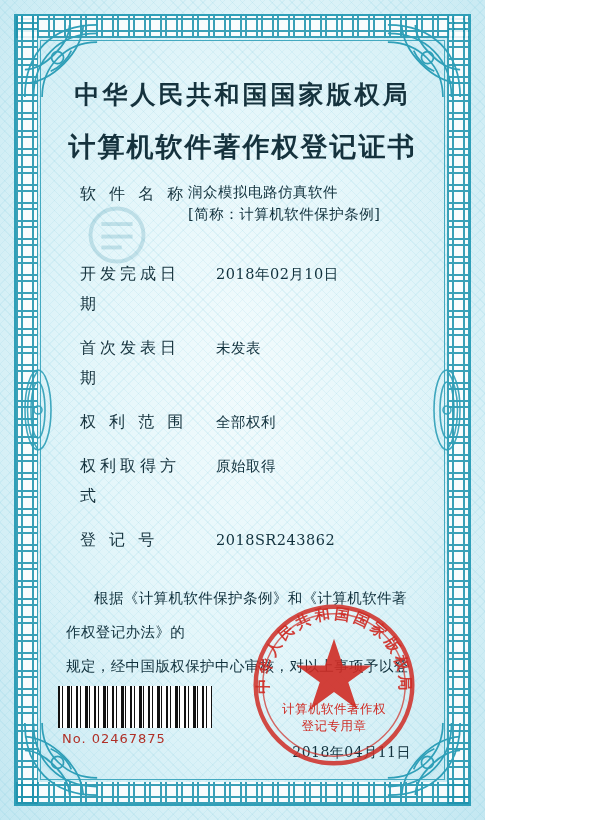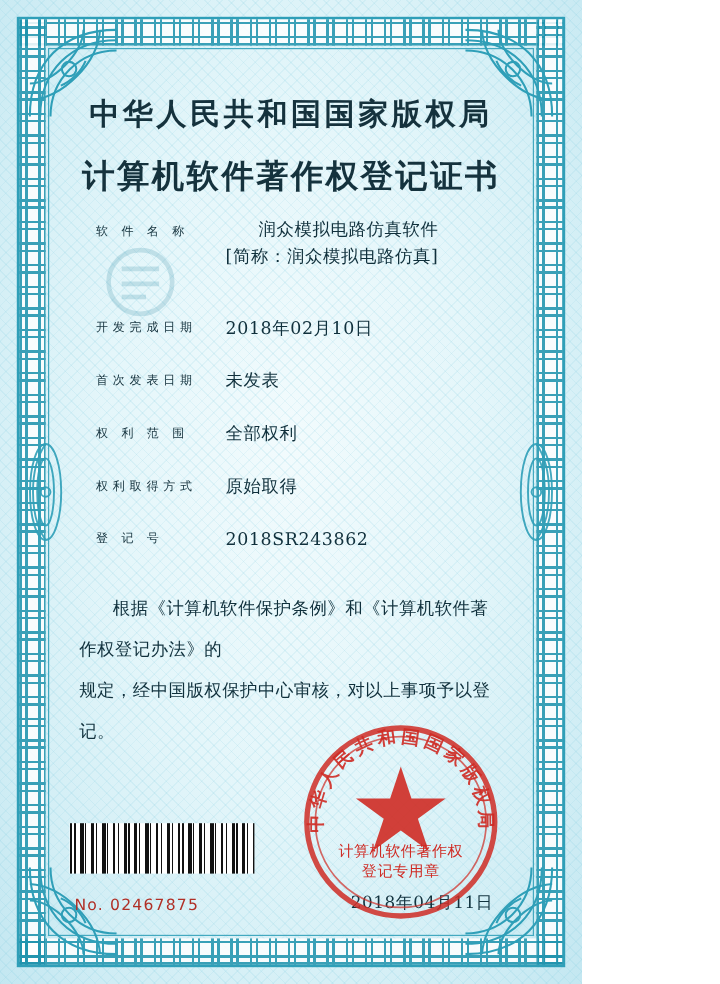--- a/index.html
+++ b/index.html
@@ -149,46 +149,45 @@
     padding-left: 20px;
   }
   .field-row {
     display: flex;
     align-items: flex-start;
     margin-bottom: 0;
   }
   .field-label {
     width: 108px;
     flex: 0 0 108px;
-    font-size: 10px;
+    font-size: 16px;
     color: #15323d;
     letter-spacing: 4px;
     line-height: 30px;
     font-family: "DejaVu Serif", serif;
   }
   .field-value {
     font-size: 14.5px;
     color: #10303c;
     line-height: 30px;
     letter-spacing: 0.5px;
     font-family: "DejaVu Serif", serif;
-    text-align: right;
   }
   .field-value .alias-line,
   .field-value .version-line {
     display: block;
     line-height: 22px;
   }
   .name-block .field-label { line-height: 26px; }
   .name-block .field-value { line-height: 26px; }
 
   .gap-a { height: 14px; }
   .gap-b { height: 20px; }
 
-  .spaced-rows .field-row { margin-bottom: 14px; }
+  .spaced-rows .field-row { margin-bottom: 14px; gap: 28px; }
 
   
   .statement {
     margin-top: 26px;
     padding: 0 6px;
     font-size: 14.5px;
     color: #10303c;
     line-height: 34px;
     letter-spacing: 0.4px;
     font-family: "DejaVu Serif", serif;
@@ -204,21 +203,21 @@
     width: 154px;
     height: 42px;
     background-image: repeating-linear-gradient(90deg,
       #111 0 2px, #fff 2px 4px, #111 4px 5px, #fff 5px 9px,
       #111 9px 12px, #fff 12px 13px, #111 13px 14px, #fff 14px 18px);
   }
 
   .serial {
     position: absolute;
     left: 62px;
-    bottom: 58px;
+    bottom: 74px;
     font-size: 13px;
     color: #b03027;
     letter-spacing: 1px;
     font-family: "DejaVu Sans", sans-serif;
   }
 
   .issue-date {
     position: absolute;
     right: 74px;
     bottom: 58px;
@@ -360,21 +359,21 @@
     <div class="title-main">中华人民共和国国家版权局</div>
     <div class="title-sub">计算机软件著作权登记证书</div>
 
 
     <div class="fields">
 
       <div class="field-row name-block">
         <div class="field-label">软 件 名 称</div>
         <div class="field-value">
           <span class="alias-line">润众模拟电路仿真软件</span>
-          <span class="alias-line">[简称：润众模拟电路仿真]</span>
+          <span class="alias-line">[简称：计算机软件保护条例]</span>
         </div>
       </div>
 
       <div class="gap-a"></div>
 
 
       <div class="gap-b"></div>
 
       <div class="spaced-rows">
         <div class="field-row">

